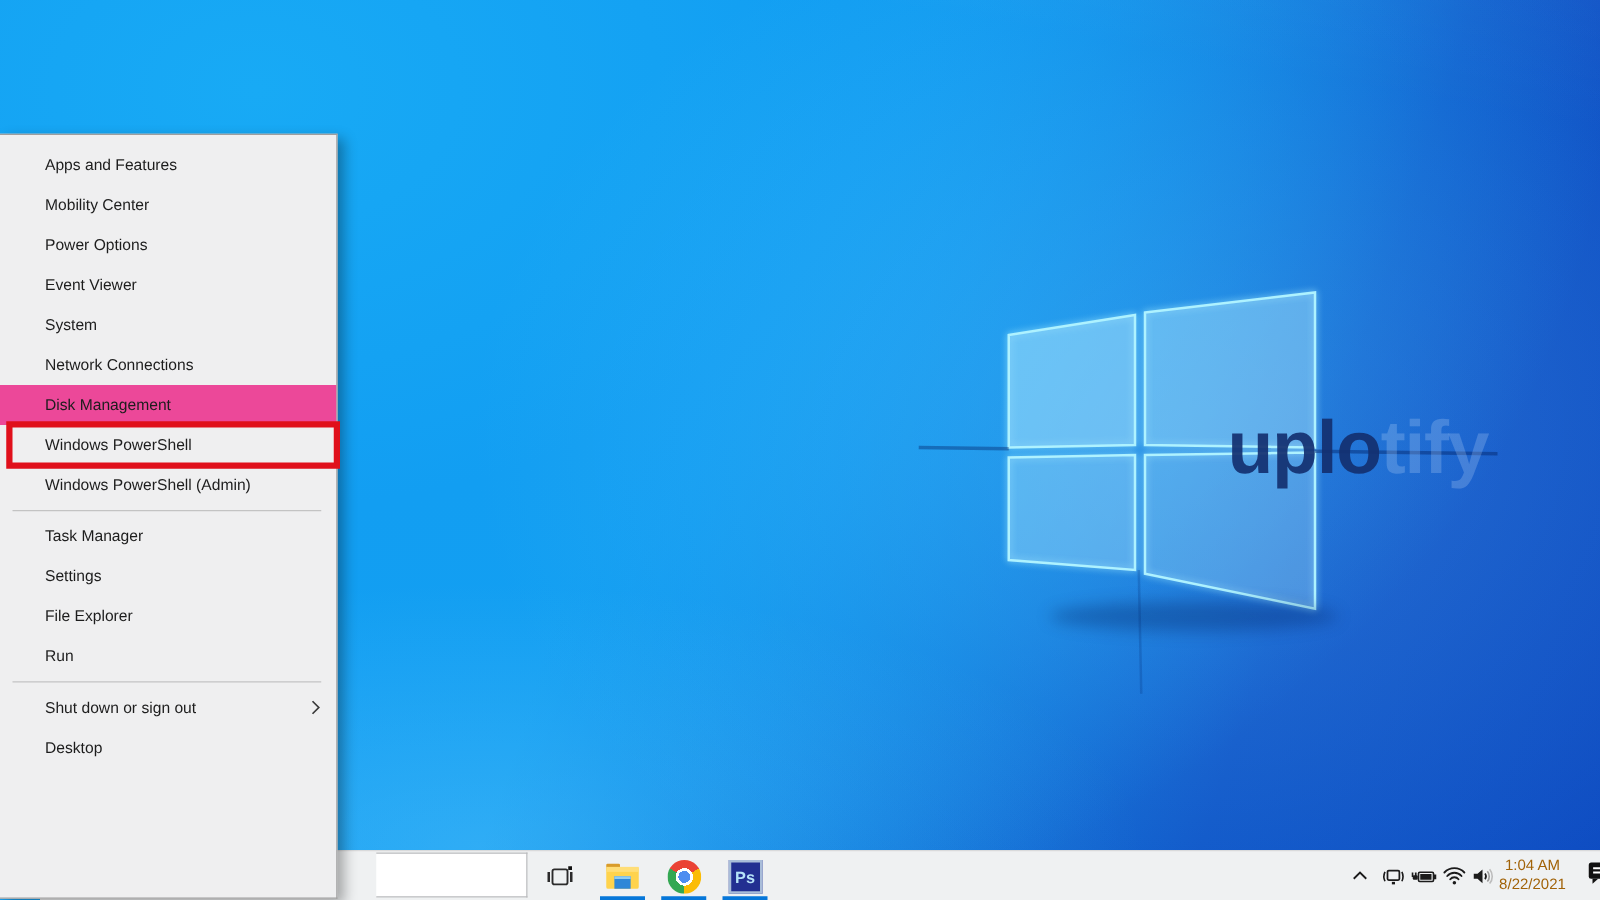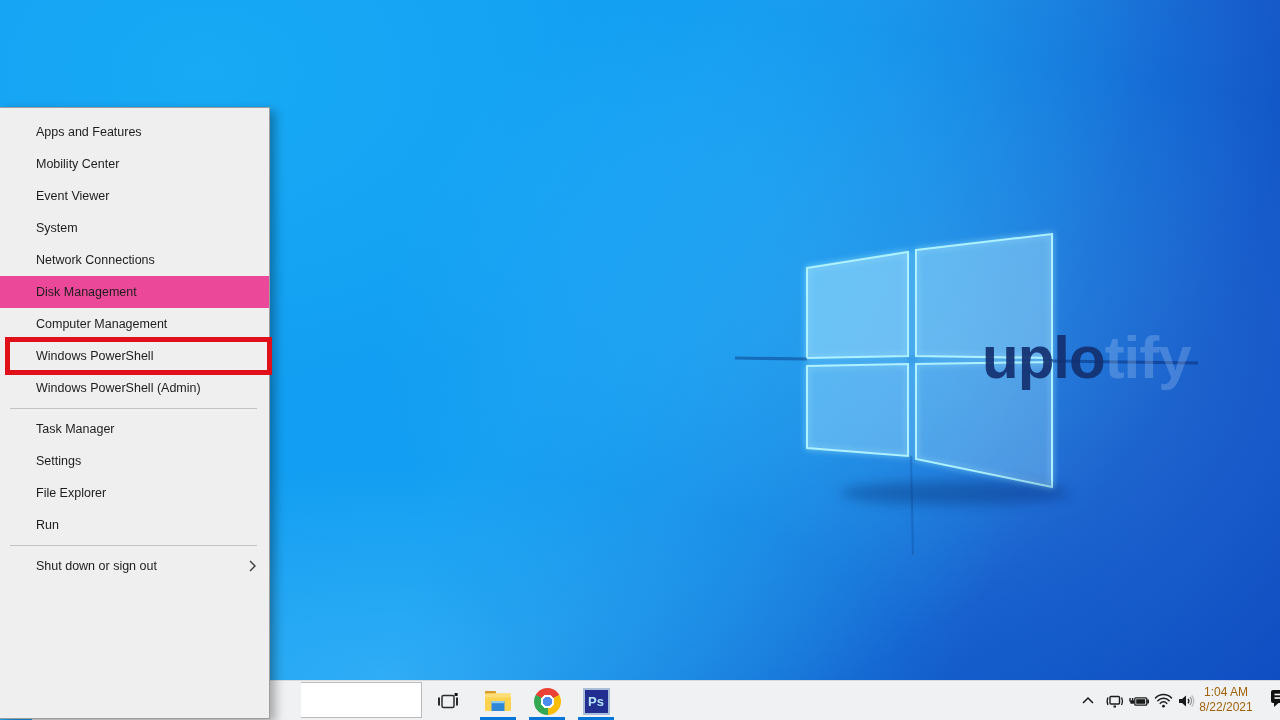--- a/index.html
+++ b/index.html
@@ -112,33 +112,33 @@
   </div>
 
   <div class="winx">
     <div class="mi">
         <span>Apps and Features</span>
       </div>
     <div class="mi">
         <span>Mobility Center</span>
       </div>
     <div class="mi">
+        <span>Power Options</span>
+      </div>
+    <div class="mi">
         <span>Event Viewer</span>
       </div>
     <div class="mi">
         <span>System</span>
       </div>
     <div class="mi">
         <span>Network Connections</span>
       </div>
     <div class="mi hl">
         <span>Disk Management</span>
-      </div>
-    <div class="mi">
-        <span>Computer Management</span>
       </div>
     <div class="mi">
         <span>Windows PowerShell</span>
       </div>
     <div class="mi">
         <span>Windows PowerShell (Admin)</span>
       </div>
     <div class="msep"></div>
     <div class="mi">
         <span>Task Manager</span>
@@ -152,20 +152,23 @@
     <div class="mi">
         <span>Run</span>
       </div>
     <div class="msep"></div>
     <div class="mi">
       <span>Shut down or sign out</span>
       <svg class="submenu-arrow" width="9" height="14" viewBox="0 0 9 14">
         <polyline points="2,2 7,7 2,12" fill="none" stroke="#3a3a3a" stroke-width="1.4"></polyline>
       </svg>
     </div>
+    <div class="mi">
+        <span>Desktop</span>
+      </div>
   </div>
 
   <div class="red-box"></div>
 
   <div class="taskbar">
     <div class="searchbox"></div>
 
     <div class="tb-btn" style="left:398px;">
       <svg width="22" height="20" viewBox="0 0 22 20">
         <rect x="5" y="4.5" width="12" height="12" rx="1.5" fill="none" stroke="#2b2b2b" stroke-width="1.5"></rect>

